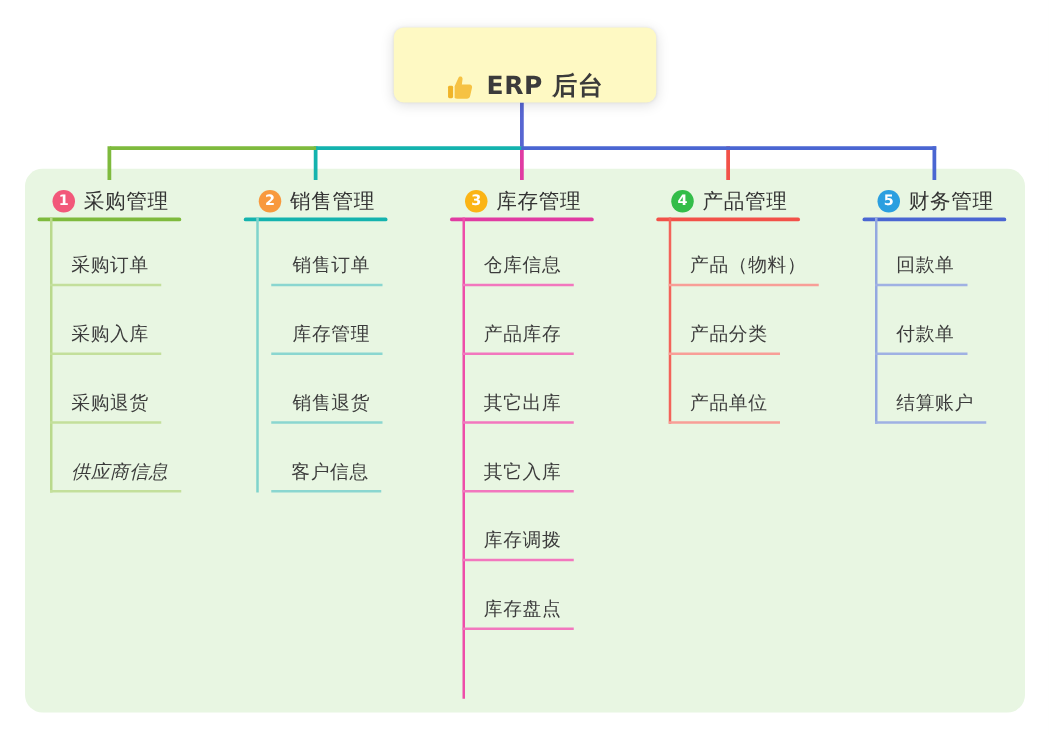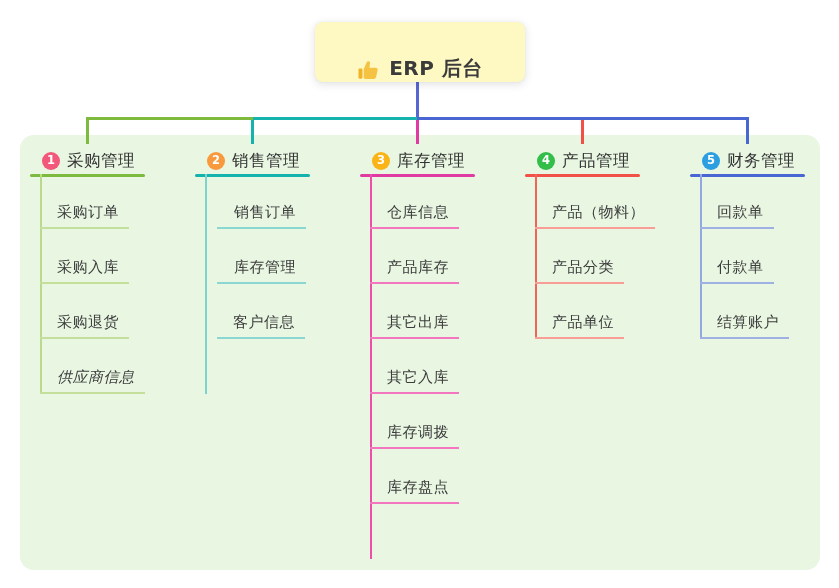--- a/index.html
+++ b/index.html
@@ -92,20 +92,23 @@
       </div>
       <div class="spine" style="left: 205px; top: 174px; height: 220px; background: rgb(127, 211, 204);"></div>
       <div class="children" style="left: 205px; top: 174px; margin-left: 12px;">
         <div class="child-row">
           <span class="child-label" style="border-bottom-color: rgb(138, 214, 208);">销售订单</span>
         </div>
         <div class="child-row">
           <span class="child-label" style="border-bottom-color: rgb(138, 214, 208);">库存管理</span>
         </div>
         <div class="child-row">
+          <span class="child-label" style="border-bottom-color: rgb(138, 214, 208);">销售退货</span>
+        </div>
+        <div class="child-row">
           <span class="child-label" style="border-bottom-color: rgb(138, 214, 208); padding-left: 16px;">客户信息</span>
         </div>
       </div>
       <div class="col-underline" style="left: 360px; top: 174px; width: 115px; background: rgb(224, 59, 162);"></div>
       <div class="title-row" style="left: 372px; top: 150px;">
         <span class="badge" style="background: rgb(251, 180, 21);">3</span>
         <span class="branch-label">库存管理</span>
       </div>
       <div class="spine" style="left: 370px; top: 174px; height: 385px; background: rgb(238, 77, 169);"></div>
       <div class="children" style="left: 370px; top: 174px;">

